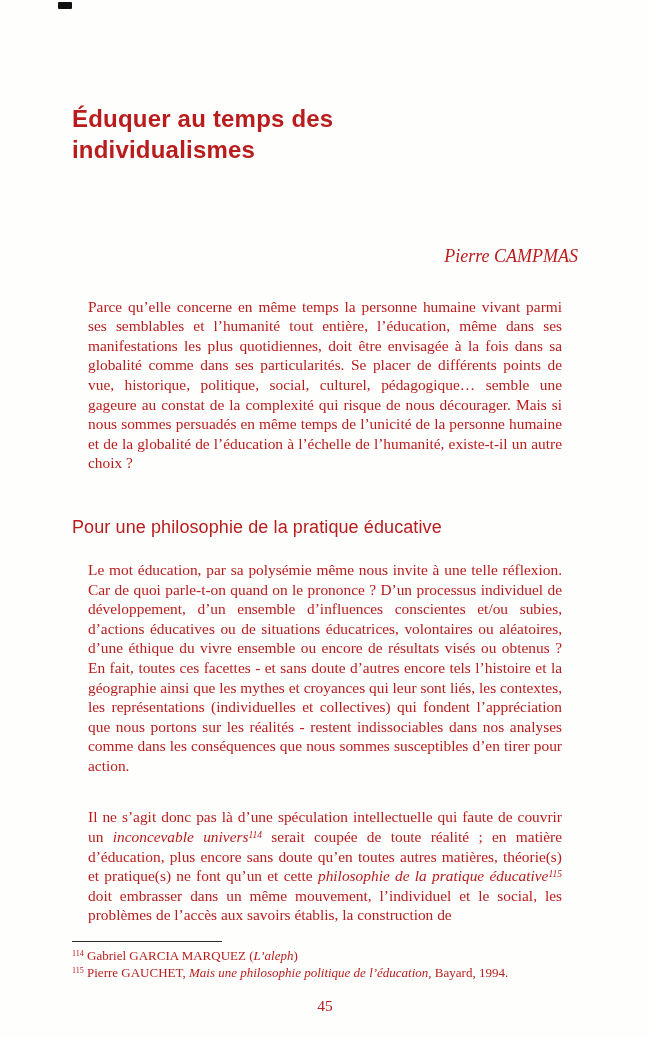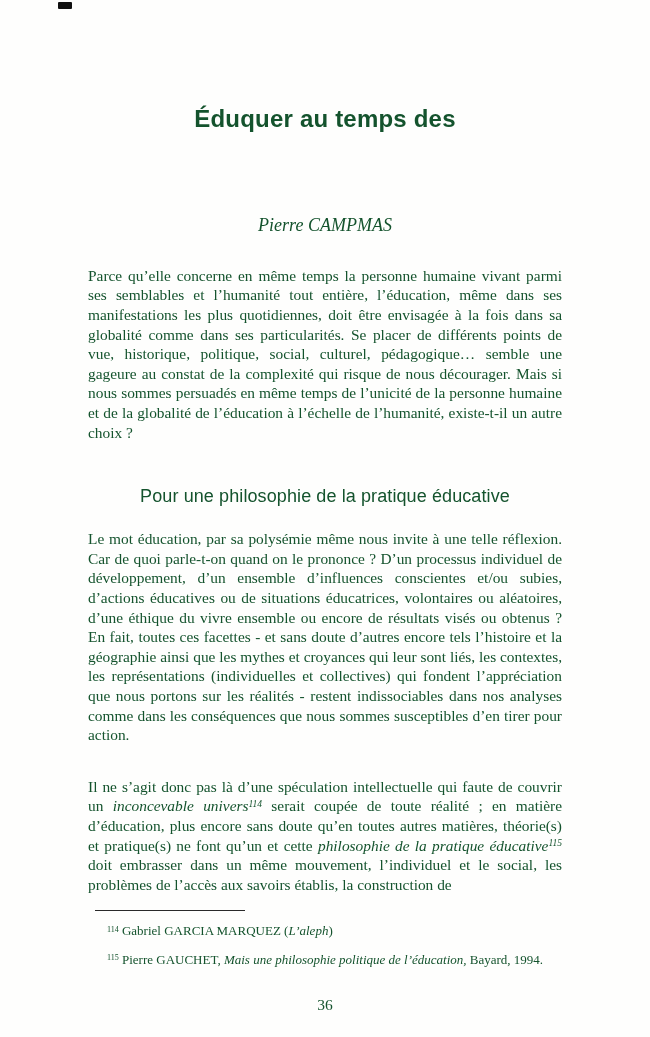--- a/index.html
+++ b/index.html
@@ -10,23 +10,22 @@
   .page {
     position: relative;
     width: 650px;
     height: 1037px;
     box-sizing: border-box;
     background: #fefefd;
     padding: 88px 72px 0 72px;
     display: flex;
     flex-direction: column;
     font-family: "Liberation Serif", serif;
-    color: #14532d;
+    color: #b91c1c;
     overflow: hidden;
-    align-items: center;
   }
   .scan-artifact {
     position: absolute;
     top: 2px;
     left: 58px;
     width: 14px;
     height: 7px;
     background: #101010;
     border-radius: 1px;
   }
@@ -62,21 +61,21 @@
   .footnote-rule {
     width: 150px;
     border: 0;
     border-top: 1.2px solid #2a2a2a;
     margin: 0 0 6px 0;
   }
   .footnote {
     font-size: 13px;
     line-height: 16.5px;
     text-align: justify;
-    margin: 12px;
+    margin: 0;
   }
   .page-number {
     text-align: center;
     font-size: 15.5px;
     margin: 16px 0 60px 0;
   }
   sup {
     font-size: 0.62em;
     vertical-align: baseline;
     position: relative;
@@ -87,35 +86,36 @@
 </style>
 </head>
 <body>
 
 <div class="page">
 
   <div class="scan-artifact"></div>
 
   <h1 class="doc-title">
     <div>Éduquer au temps des</div>
+    <div>individualismes</div>
   </h1>
 
   <div class="author">Pierre CAMPMAS</div>
 
   <p class="para intro-para"><span>Parce qu’elle concerne en même temps la personne humaine vivant parmi ses semblables et l’humanité tout entière, l’éducation, même dans ses manifestations les plus quotidiennes, doit être envisagée à la fois dans sa globalité comme dans ses particularités. Se placer de différents points de vue, historique, politique, social, culturel, pédagogique… semble une gageure au constat de la complexité qui risque de nous décourager. Mais si nous sommes persuadés en même temps de l’unicité de la personne humaine et de la globalité de l’éducation à l’échelle de l’humanité, existe-t-il un autre choix ?</span></p>
 
   <h2 class="section-heading">Pour une philosophie de la pratique éducative</h2>
 
   <p class="para"><span>Le mot éducation, par sa polysémie même nous invite à une telle réflexion. Car de quoi parle-t-on quand on le prononce ? D’un processus individuel de développement, d’un ensemble d’influences conscientes et/ou subies, d’actions éducatives ou de situations éducatrices, volontaires ou aléatoires, d’une éthique du vivre ensemble ou encore de résultats visés ou obtenus ? En fait, toutes ces facettes - et sans doute d’autres encore tels l’histoire et la géographie ainsi que les mythes et croyances qui leur sont liés, les contextes, les représentations (individuelles et collectives) qui fondent l’appréciation que nous portons sur les réalités - restent indissociables dans nos analyses comme dans les conséquences que nous sommes susceptibles d’en tirer pour action.</span></p>
 
   <p class="para"><span>Il ne s’agit donc pas là d’une spéculation intellectuelle qui faute de couvrir un </span><em>inconcevable univers</em><sup class="it">114</sup><span> serait coupée de toute réalité ; en matière d’éducation, plus encore sans doute qu’en toutes autres matières, théorie(s) et pratique(s) ne font qu’un et cette </span><em>philosophie de la pratique éducative</em><sup class="it">115</sup><span> doit embrasser dans un même mouvement, l’individuel et le social, les problèmes de l’accès aux savoirs établis, la construction de</span></p>
 
   <div class="spacer"></div>
 
   <div>
     <hr class="footnote-rule">
     <p class="footnote"><sup>114</sup><span> Gabriel GARCIA MARQUEZ (</span><em>L’aleph</em><span>)</span></p>
     <p class="footnote"><sup>115</sup><span> Pierre GAUCHET, </span><em>Mais une philosophie politique de l’éducation,</em><span> Bayard, 1994.</span></p>
   </div>
 
-  <div class="page-number">36</div>
+  <div class="page-number">45</div>
 
 </div>
 
 </body></html>

